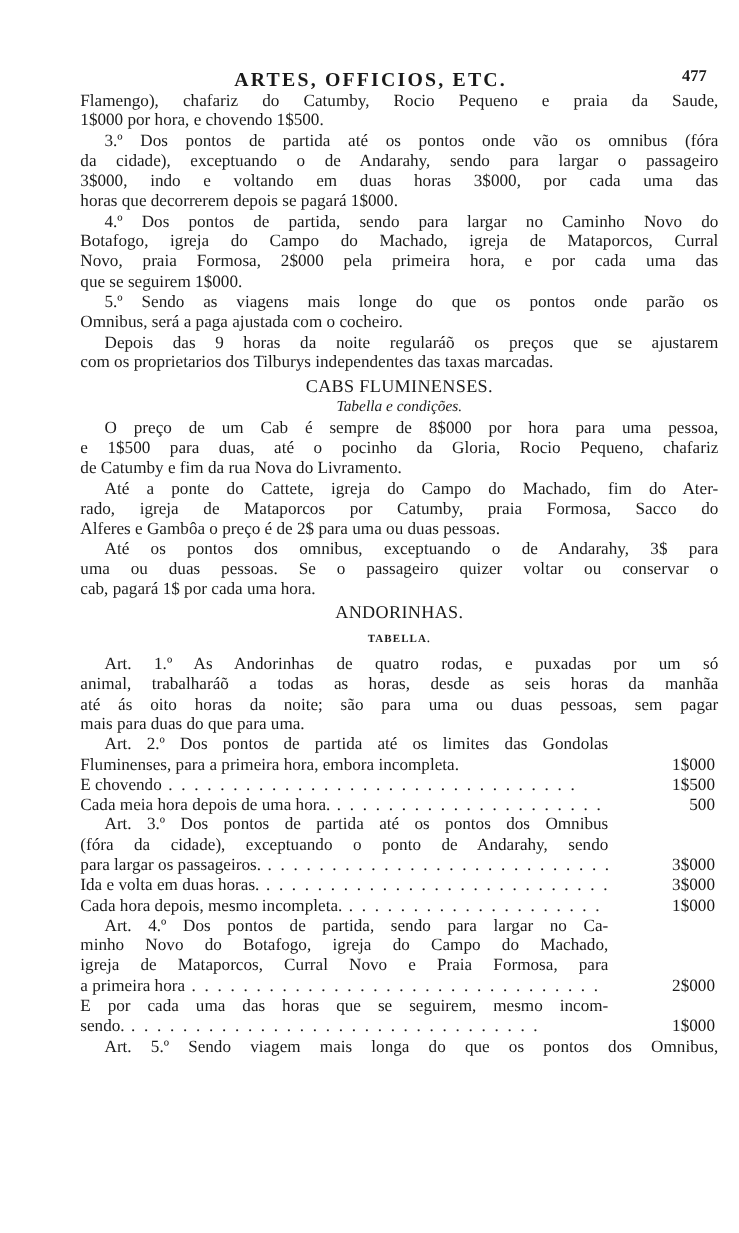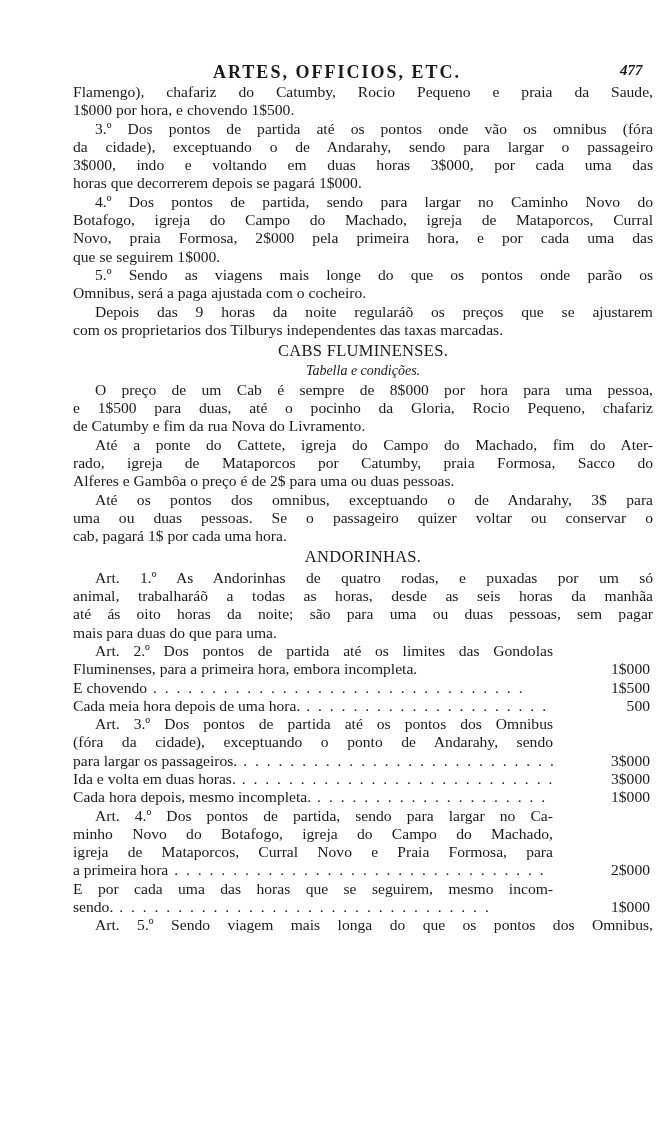--- a/index.html
+++ b/index.html
@@ -2,21 +2,21 @@
 <html><head>
 <meta charset="utf-8">
 <style>
   html, body { margin:0; padding:0; background:#ffffff; }
   body { width:672px; height:1121px; position:relative; overflow:hidden;
          font-family:"Liberation Serif","DejaVu Serif",serif; color:#1a1a1a; }
   .page { position:absolute; left:0; top:0; width:672px; height:1121px; }
   .header { position:absolute; top:62px; left:0; width:672px; height:20px; }
   .running-title { position:absolute; left:213px; top:0; font-weight:bold;
          letter-spacing:2px; font-size:18px; }
-  .page-number { position:absolute; left:620px; top:0; font-weight:bold; font-size:15px;font-style:italic; }
+  .page-number { position:absolute; left:620px; top:0; font-weight:bold; font-size:15px; }
   .text { position:absolute; left:73px; top:83px; width:580px;
           font-size:15.6px; line-height:18.3px; }
   .line { white-space:nowrap; height:18.3px; text-align:justify; text-align-last:justify; }
   .line.last { text-align-last:left; }
   .indent { padding-left:22px; }
   .center { text-align:center !important; text-align-last:center !important; }
   .section-title { font-weight:normal; font-size:16.5px; letter-spacing:0.3px; margin:3px 0 2px 0; }
   .section-sub { font-style:italic; font-size:14px; }
   .small-caps { font-size:10px; font-weight:bold; letter-spacing:1px; margin:6px 0 4px 0; }
   .row { position:relative; height:18.3px; white-space:nowrap; }
@@ -74,20 +74,21 @@
       <div class="line">rado, igreja de Mataporcos por Catumby, praia Formosa, Sacco do</div>
       <div class="line last">Alferes e Gambôa o preço é de 2$ para uma ou duas pessoas.</div>
     </div>
     <div>
       <div class="line indent">Até os pontos dos omnibus, exceptuando o de Andarahy, 3$ para</div>
       <div class="line">uma ou duas pessoas. Se o passageiro quizer voltar ou conservar o</div>
       <div class="line last">cab, pagará 1$ por cada uma hora.</div>
     </div>
 
     <div class="line center section-title">ANDORINHAS.</div>
+    <div class="line center small-caps">TABELLA.</div>
     <div>
       <div class="line indent">Art. 1.º As Andorinhas de quatro rodas, e puxadas por um só</div>
       <div class="line">animal, trabalharáõ a todas as horas, desde as seis horas da manhãa</div>
       <div class="line">até ás oito horas da noite; são para uma ou duas pessoas, sem pagar</div>
       <div class="line last">mais para duas do que para uma.</div>
     </div>
 
     <div>
       <div class="tab-text indent" style="width:458px">Art. 2.º Dos pontos de partida até os limites das Gondolas</div>
       <div class="row nodots">

